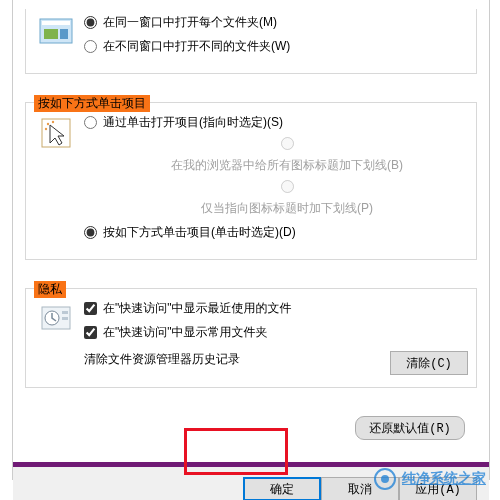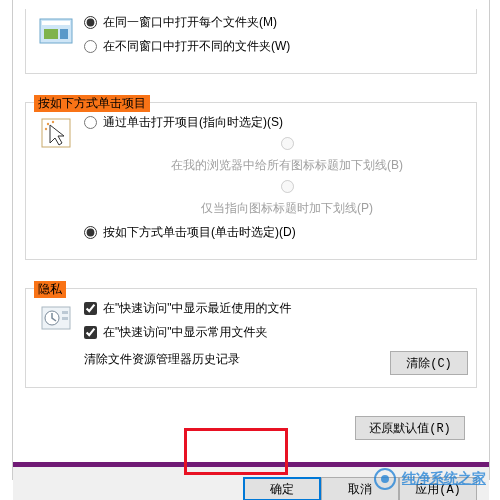--- a/index.html
+++ b/index.html
@@ -214,21 +214,21 @@
           </label>
           <div class="plain-line">
             <span>清除文件资源管理器历史记录</span>
             <button class="btn">清除(C)</button>
           </div>
         </div>
       </div>
     </div>
 
     <div class="restore-row">
-      <button class="btn" style="min-width:110px;">还原默认值(R)</button>
+      <button class="btn" style="min-width:110px;border-radius:9px;">还原默认值(R)</button>
     </div>
   </div>
 
   <div class="footer">
     <button class="btn primary">确定</button>
     <button class="btn">取消</button>
     <button class="btn">应用(A)</button>
   </div>
 </div>
 

